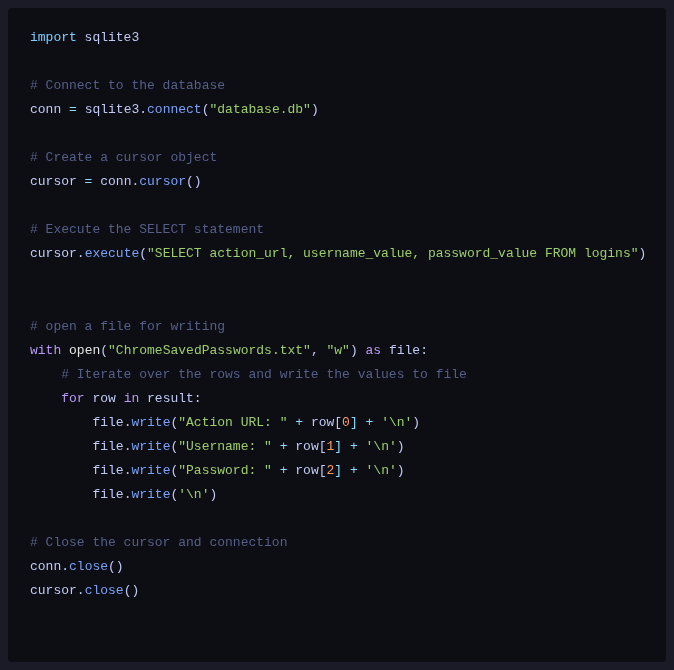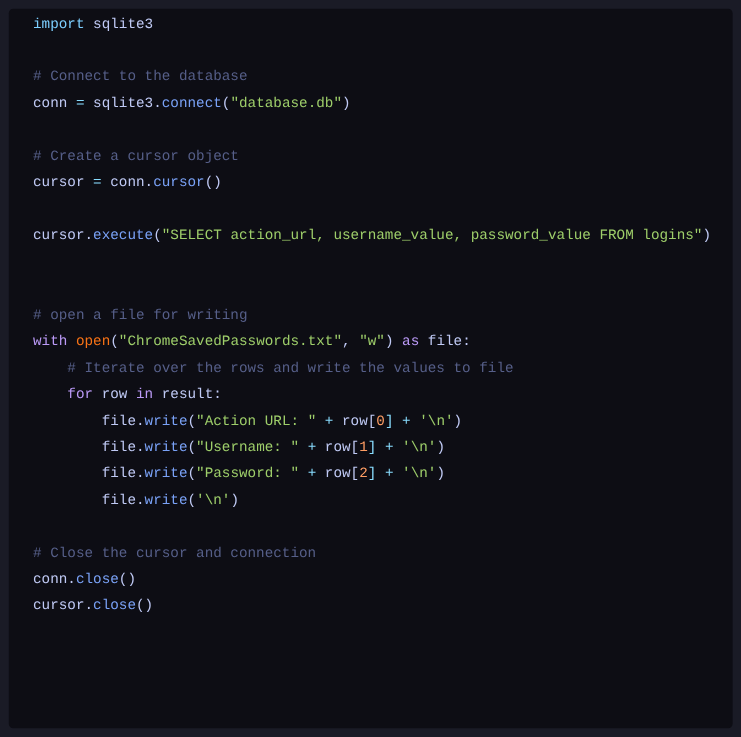--- a/index.html
+++ b/index.html
@@ -8,55 +8,56 @@
     background: #1a1b26;
     font-family: 'Consolas', 'Monaco', 'Courier New', monospace;
     font-size: 13px;
     width: 674px;
     height: 670px;
     box-sizing: border-box;
   }
   .code-block {
     background: #0d0d14;
     border-radius: 4px;
-    padding: 2px 22px;
+    padding: 18px 22px;
     width: 100%;
     height: 100%;
     box-sizing: border-box;
     overflow: auto;
   }
   .line {
     white-space: pre;
     line-height: 1.85;
     color: #c0caf5;
   }
   .blank { height: 1.85em; }
   .kw { color: #7dcfff; }
   .kw2 { color: #bb9af7; }
   .fn { color: #7aa2f7; }
   .name { color: #c0caf5; }
   .op { color: #89ddff; }
   .punct { color: #c0caf5; }
   .str { color: #9ece6a; }
   .num { color: #ff9e64; }
   .comment { color: #565f89; font-family: Liberation Mono, monospace; }
-  .builtin { color: #f97316; }
+  .builtin { color: #e5e5e5; }
 </style>
 </head>
 <body>
 
 <div class="code-block">
   <div class="line"><span class="kw">import</span><span class="name"> sqlite3</span></div>
   <div class="blank"></div>
   <div class="line"><span class="comment"># Connect to the database</span></div>
   <div class="line"><span class="name">conn </span><span class="op">=</span><span class="name"> sqlite3</span><span class="punct">.</span><span class="fn">connect</span><span class="punct">(</span><span class="str">"database.db"</span><span class="punct">)</span></div>
   <div class="blank"></div>
   <div class="line"><span class="comment"># Create a cursor object</span></div>
   <div class="line"><span class="name">cursor </span><span class="op">=</span><span class="name"> conn</span><span class="punct">.</span><span class="fn">cursor</span><span class="punct">()</span></div>
   <div class="blank"></div>
+  <div class="line"><span class="comment"># Execute the SELECT statement</span></div>
   <div class="line"><span class="name">cursor</span><span class="punct">.</span><span class="fn">execute</span><span class="punct">(</span><span class="str">"SELECT action_url, username_value, password_value FROM logins"</span><span class="punct">)</span></div>
   <div class="blank"></div>
   <div class="blank"></div>
   <div class="line"><span class="comment"># open a file for writing</span></div>
   <div class="line"><span class="kw2">with</span><span> </span><span class="builtin">open</span><span class="punct">(</span><span class="str">"ChromeSavedPasswords.txt"</span><span class="punct">, </span><span class="str">"w"</span><span class="punct">) </span><span class="kw2">as</span><span class="name"> file:</span></div>
   <div class="line"><span class="comment">    # Iterate over the rows and write the values to file</span></div>
   <div class="line"><span>    </span><span class="kw2">for</span><span class="name"> row </span><span class="kw2">in</span><span class="name"> result:</span></div>
   <div class="line"><span class="name">        file</span><span class="punct">.</span><span class="fn">write</span><span class="punct">(</span><span class="str">"Action URL: "</span><span class="op"> + </span><span class="name">row[</span><span class="num">0</span><span class="op">] + </span><span class="str">'\n'</span><span class="punct">)</span></div>
   <div class="line"><span class="name">        file</span><span class="punct">.</span><span class="fn">write</span><span class="punct">(</span><span class="str">"Username: "</span><span class="op"> + </span><span class="name">row[</span><span class="num">1</span><span class="op">] + </span><span class="str">'\n'</span><span class="punct">)</span></div>
   <div class="line"><span class="name">        file</span><span class="punct">.</span><span class="fn">write</span><span class="punct">(</span><span class="str">"Password: "</span><span class="op"> + </span><span class="name">row[</span><span class="num">2</span><span class="op">] + </span><span class="str">'\n'</span><span class="punct">)</span></div>

